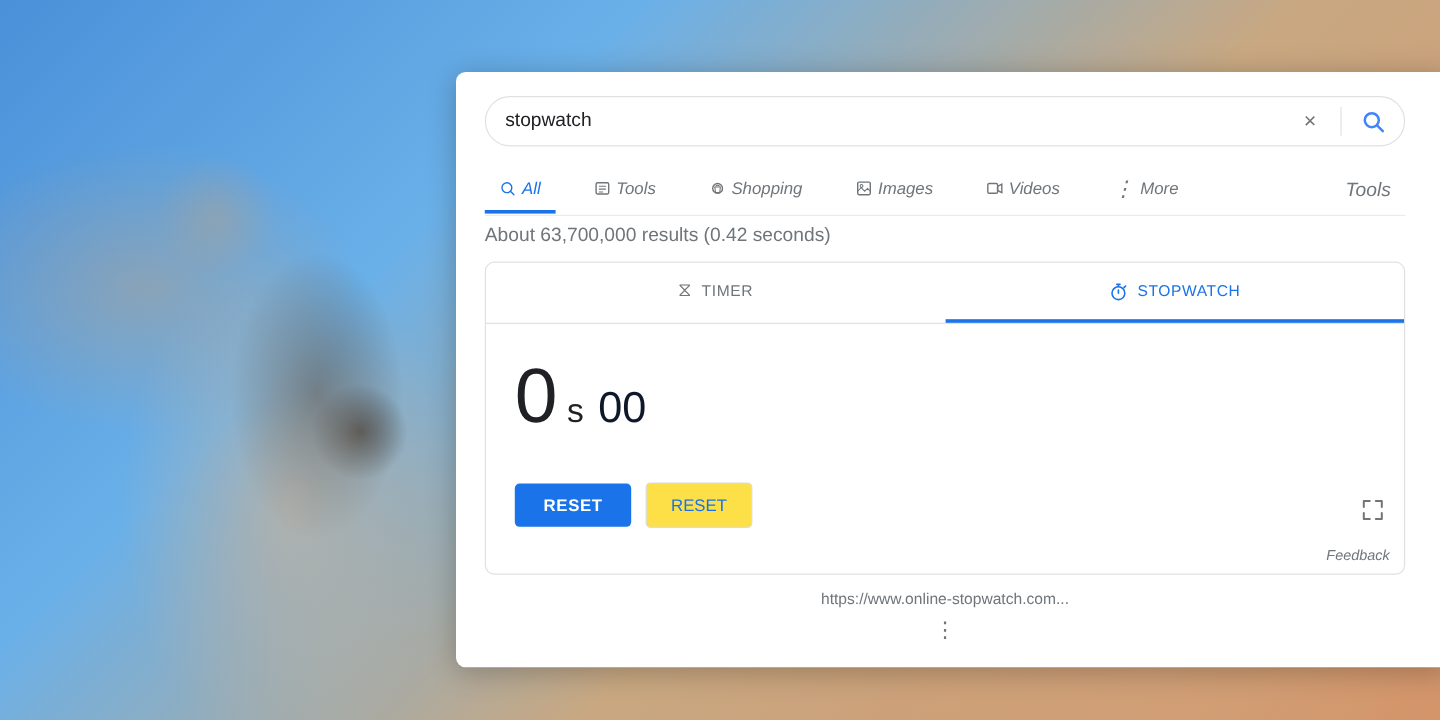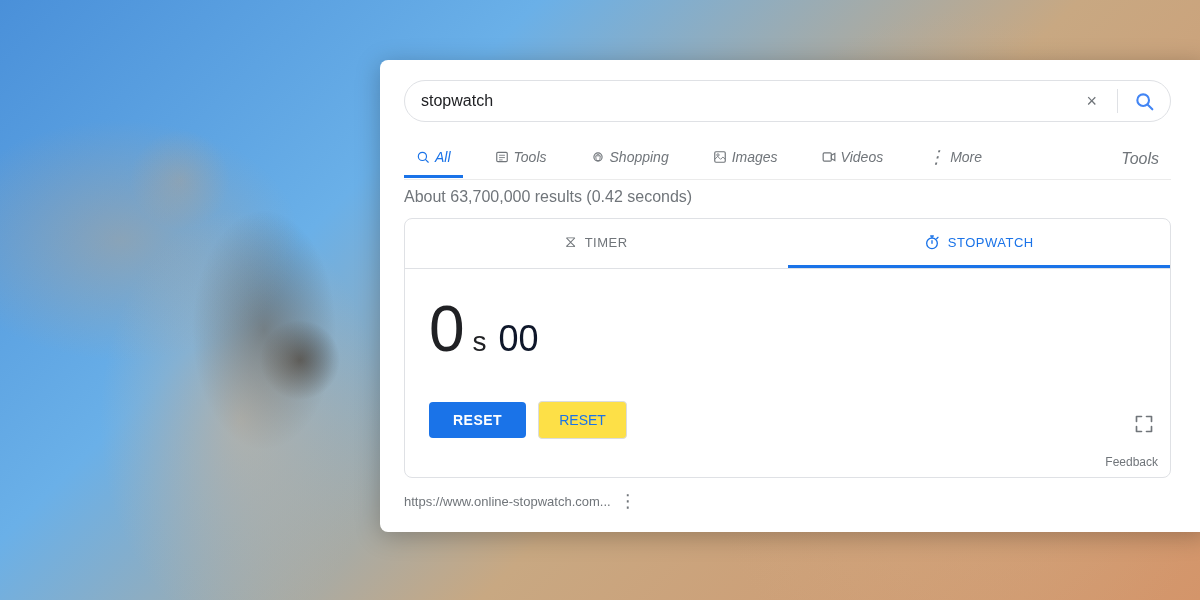--- a/index.html
+++ b/index.html
@@ -233,32 +233,34 @@
       background: none;
       border: none;
       cursor: pointer;
       color: #70757a;
       font-size: 18px;
     }
 
     .feedback-text {
       font-size: 12px;
       color: #70757a;
+      font-style: italic;
       text-align: right;
       padding: 4px 12px 8px 0;
     }
 
     .url-bar {
       margin-top: 8px;
       padding: 4px 0;
       font-size: 13px;
       color: #70757a;
       display: flex;
       align-items: center;
       gap: 8px;
+      flex-direction: column;
     }
 
     .url-dots {
       color: #70757a;
       font-size: 18px;
     }
   </style>
 </head>
 <body>
 

